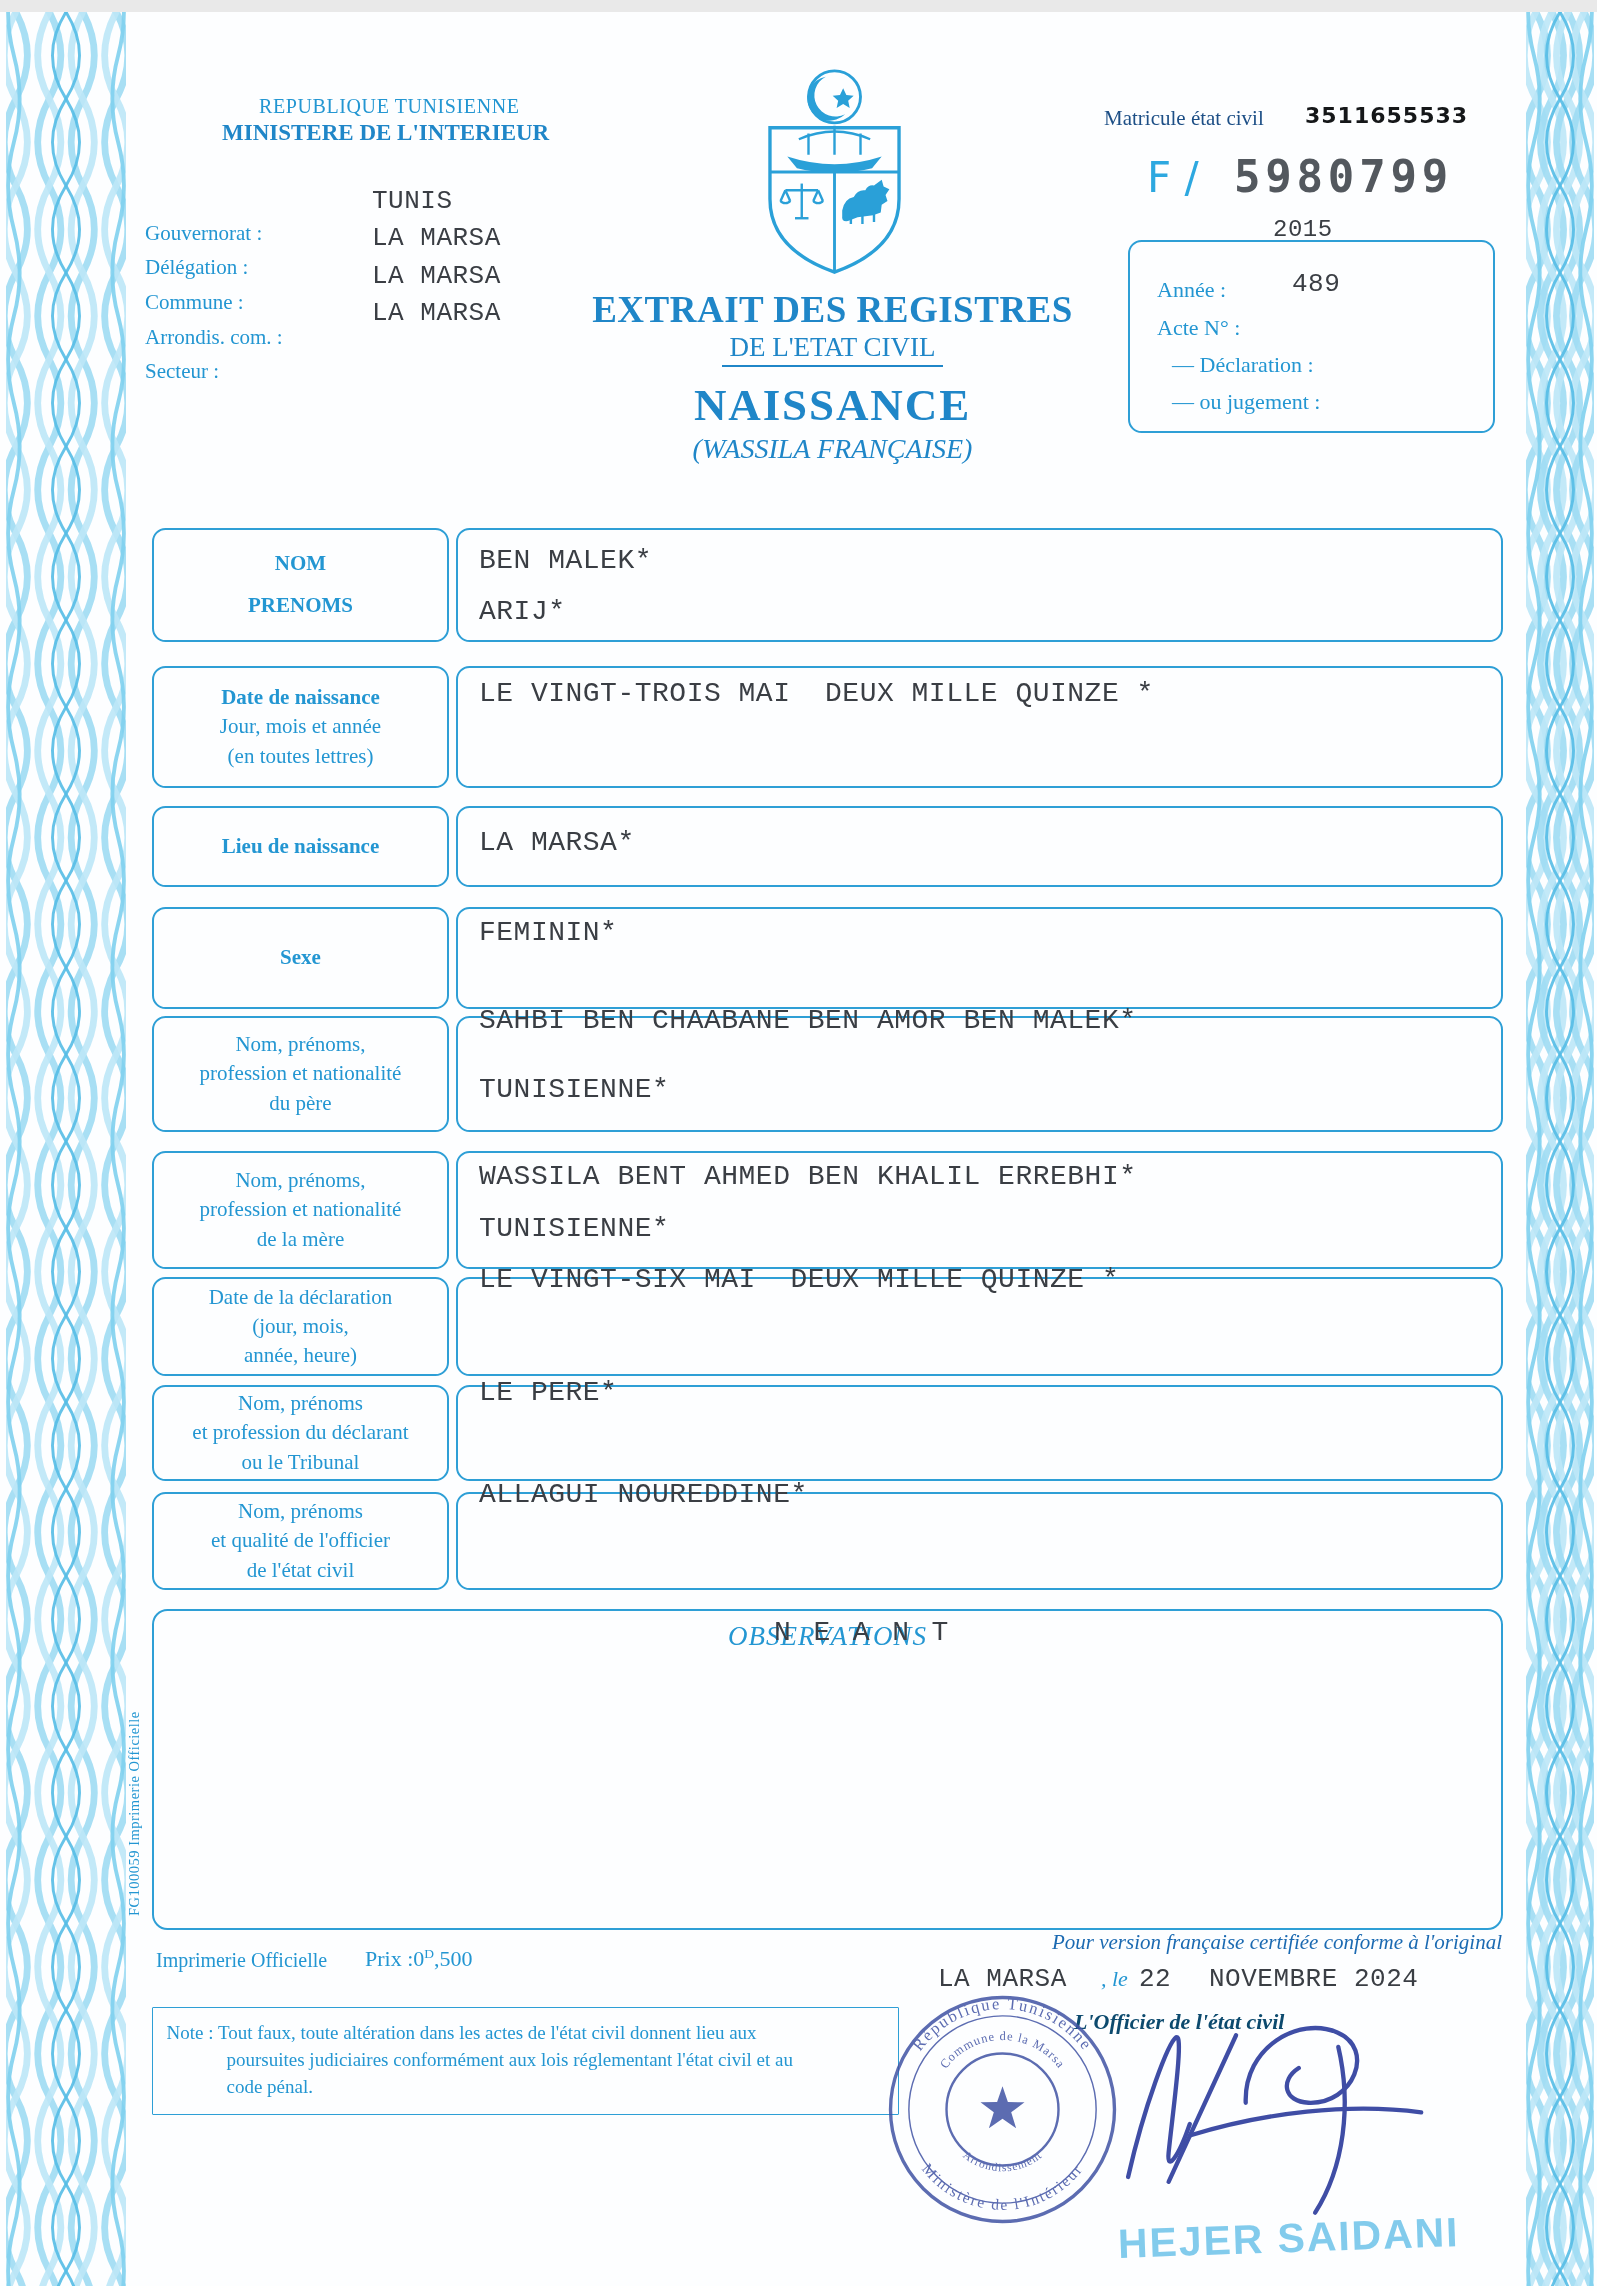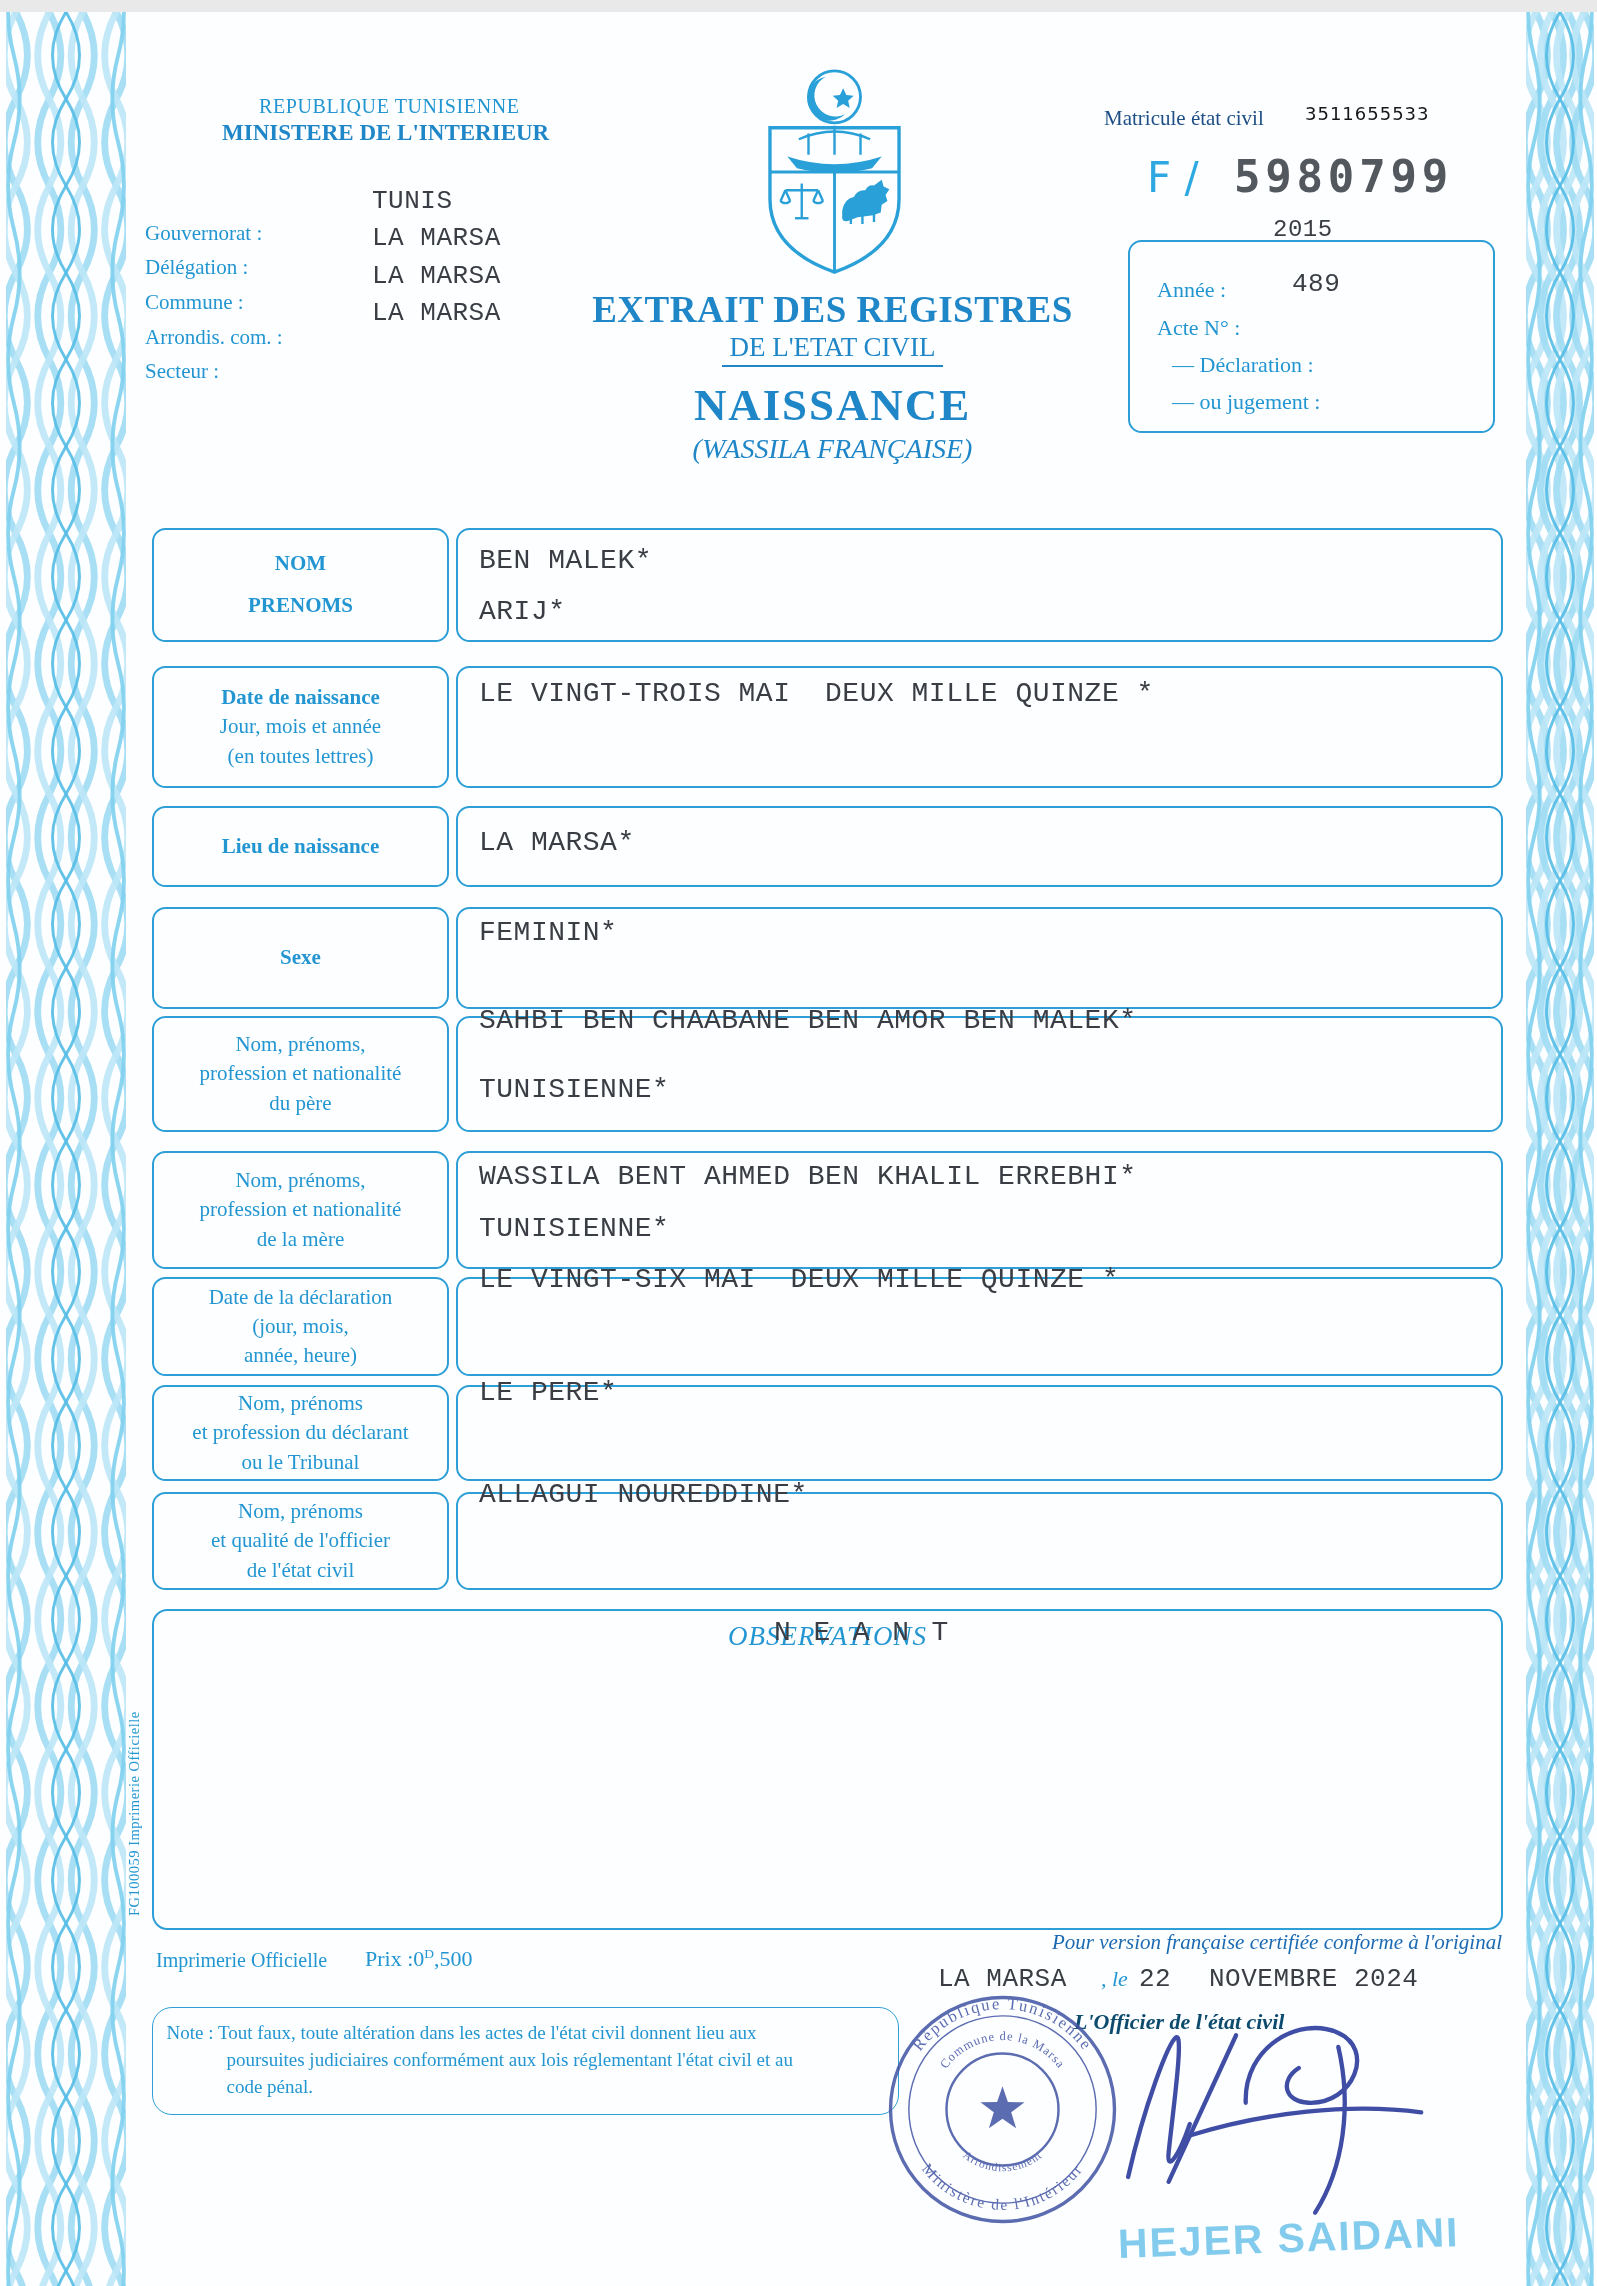--- a/index.html
+++ b/index.html
@@ -27,21 +27,21 @@
 
   
   .t1{left:541px;top:276px;width:583px;text-align:center;font-size:37px;font-weight:bold;color:#1f86c8;letter-spacing:0.5px}
   .t2{left:541px;top:320px;width:583px;text-align:center;font-size:27px;color:#1f86c8}
   .t2 span{border-bottom:2.4px solid #1f86c8;padding:0 7.7px 2.9px}
   .t3{left:541px;top:367px;width:583px;text-align:center;font-size:45px;font-weight:bold;color:#1f86c8;letter-spacing:1.9px}
   .t4{left:541px;top:421px;width:583px;text-align:center;font-size:28px;font-style:italic;color:#1f86c8}
 
   
   .matricule-label{left:1104px;top:94px;font-size:21px;color:#1d4f86}
-  .matricule-value{left:1305px;top:91px;font-size:18px;font-weight:normal;color:#151719;
+  .matricule-value{left:1305px;top:91px;font-size:22px;font-weight:bold;color:#151719;
                    font-family:"DejaVu Sans",sans-serif;letter-spacing:1px}
   .serial-prefix{left:1147px;top:141px;font-size:42px;color:#2da8e0;font-family:"DejaVu Sans",sans-serif}
   .serial-number{left:1234px;top:139px;font-size:44px;font-weight:bold;color:#53585e;
                  font-family:"DejaVu Sans Mono",monospace;letter-spacing:4.8px}
   .year-value{left:1273px;top:204px;font-size:24px}
   .acte-box{left:1128px;top:228px;width:367px;height:193px;border:2.4px solid #2e9fd6;border-radius:13.5px}
   .acte-box .lab{position:absolute;font-size:22px;color:#2396d2}
   .ab-annee{left:27px;top:35px}
   .ab-489{position:absolute;left:162px;top:27px;font-size:26px}
   .ab-acte{left:27px;top:73px}
@@ -76,21 +76,21 @@
   .vtext{left:126px;top:1904px;transform:rotate(-90deg);transform-origin:0 0;font-size:14.5px;
          color:#2396d2;white-space:nowrap;letter-spacing:0.5px}
   .imprimerie{left:156px;top:1937px;font-size:20px;color:#2396d2}
   .prix{left:365px;top:1934px;font-size:22px;color:#2396d2}
   .prix sup{font-size:13.5px}
   .certify{left:975px;top:1918px;width:527px;text-align:right;font-size:21px;font-style:italic;color:#1b6ab2}
   .place{left:938px;top:1952px;font-size:26px}
   .le-label{left:1101px;top:1954px;font-size:22px;color:#2396d2;font-style:italic}
   .day{left:1139px;top:1952px;font-size:26px}
   .month{left:1209px;top:1952px;font-size:26px}
-  .note-box{left:152px;top:1995px;width:747px;height:108px;border:1.9px solid #2e9fd6;border-radius:20px;
+  .note-box{left:152px;top:1995px;width:747px;height:108px;border:1.9px solid #2e9fd6;border-radius:1px;
             padding:11.6px 13.5px;font-size:19px;color:#2396d2;line-height:1.42}
   .note-cont{padding-left:60px}
   .officer-label{left:1074px;top:1997px;font-size:22px;font-style:italic;font-weight:bold;color:#0c4a6e}
   .stamp{left:877px;top:1972px;opacity:.85}
   .signature{left:1101px;top:1977px}
   .officer-name{left:1118px;top:2203px;font-size:41px;font-weight:bold;color:#7cc9ec;letter-spacing:1.9px;
                 font-family:"Liberation Sans",sans-serif;transform:rotate(-2deg);opacity:.95}
 </style>
 </head>
 <body>

